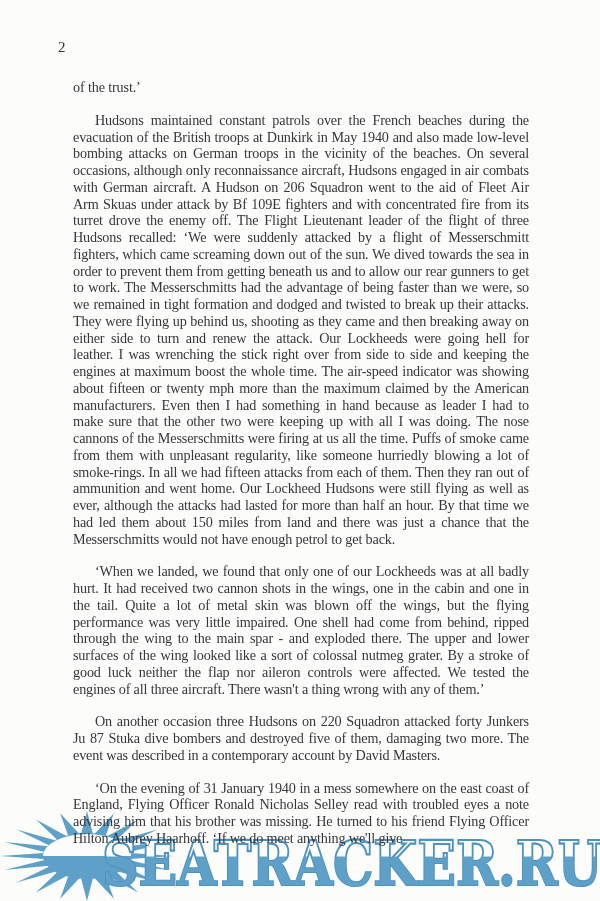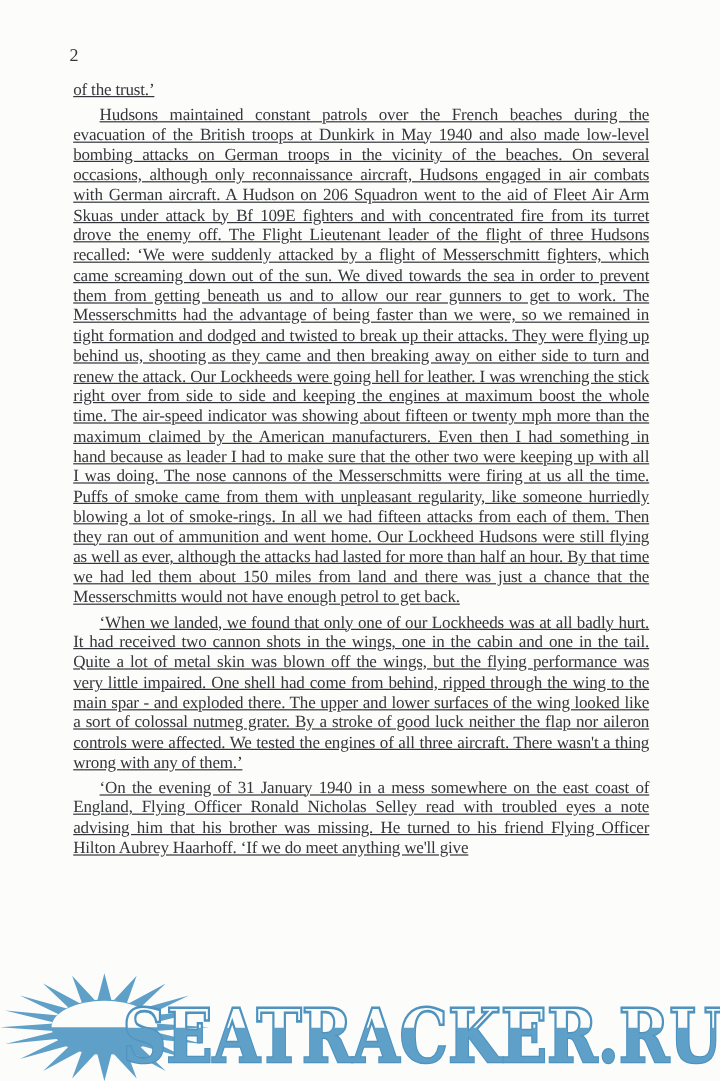--- a/index.html
+++ b/index.html
@@ -29,23 +29,22 @@
     left: 57px;
     top: 63px;
     width: 488px;
     font-size: 14.2px;
     line-height: 16.75px;
     letter-spacing: -0.15px;
     text-align: justify;
     z-index: 2;
   }
   .page-body p {
-    margin: 4px;
+    margin: 16px;
     padding: 0;
-    text-decoration: underline;
   }
   .page-body p.indent {
     text-indent: 22px;
   }
   .watermark-svg {
     position: absolute;
     left: 0;
     top: 790px;
     width: 600px;
     height: 111px;
@@ -79,16 +78,17 @@
       <text class="watermark-text" x="102" y="95" font-size="62" textLength="500" lengthAdjust="spacingAndGlyphs" clip-path="url(#wm-bottom-half)" fill="#5fa0c9">SEATRACKER.RU</text>
     </g>
   </svg>
 
   <div class="page-number">2</div>
 
   <div class="page-body">
       <p class="no-indent">of the trust.’</p>
       <p class="indent">Hudsons maintained constant patrols over the French beaches during the evacuation of the British troops at Dunkirk in May 1940 and also made low-level bombing attacks on German troops in the vicinity of the beaches. On several occasions, although only reconnaissance aircraft, Hudsons engaged in air combats with German aircraft. A Hudson on 206 Squadron went to the aid of Fleet Air Arm Skuas under attack by Bf 109E fighters and with concentrated fire from its turret drove the enemy off. The Flight Lieutenant leader of the flight of three Hudsons recalled: ‘We were suddenly attacked by a flight of Messerschmitt fighters, which came screaming down out of the sun. We dived towards the sea in order to prevent them from getting beneath us and to allow our rear gunners to get to work. The Messerschmitts had the advantage of being faster than we were, so we remained in tight formation and dodged and twisted to break up their attacks. They were flying up behind us, shooting as they came and then breaking away on either side to turn and renew the attack. Our Lockheeds were going hell for leather. I was wrenching the stick right over from side to side and keeping the engines at maximum boost the whole time. The air-speed indicator was showing about fifteen or twenty mph more than the maximum claimed by the American manufacturers. Even then I had something in hand because as leader I had to make sure that the other two were keeping up with all I was doing. The nose cannons of the Messerschmitts were firing at us all the time. Puffs of smoke came from them with unpleasant regularity, like someone hurriedly blowing a lot of smoke-rings. In all we had fifteen attacks from each of them. Then they ran out of ammunition and went home. Our Lockheed Hudsons were still flying as well as ever, although the attacks had lasted for more than half an hour. By that time we had led them about 150 miles from land and there was just a chance that the Messerschmitts would not have enough petrol to get back.</p>
       <p class="indent">‘When we landed, we found that only one of our Lockheeds was at all badly hurt. It had received two cannon shots in the wings, one in the cabin and one in the tail. Quite a lot of metal skin was blown off the wings, but the flying performance was very little impaired. One shell had come from behind, ripped through the wing to the main spar - and exploded there. The upper and lower surfaces of the wing looked like a sort of colossal nutmeg grater. By a stroke of good luck neither the flap nor aileron controls were affected. We tested the engines of all three aircraft. There wasn't a thing wrong with any of them.’</p>
+      <p class="indent">On another occasion three Hudsons on 220 Squadron attacked forty Junkers Ju 87 Stuka dive bombers and destroyed five of them, damaging two more. The event was described in a contemporary account by David Masters.</p>
       <p class="indent">‘On the evening of 31 January 1940 in a mess somewhere on the east coast of England, Flying Officer Ronald Nicholas Selley read with troubled eyes a note advising him that his brother was missing. He turned to his friend Flying Officer Hilton Aubrey Haarhoff. ‘If we do meet anything we'll give</p>
     </div>
 
 </div>
 
 </body></html>

